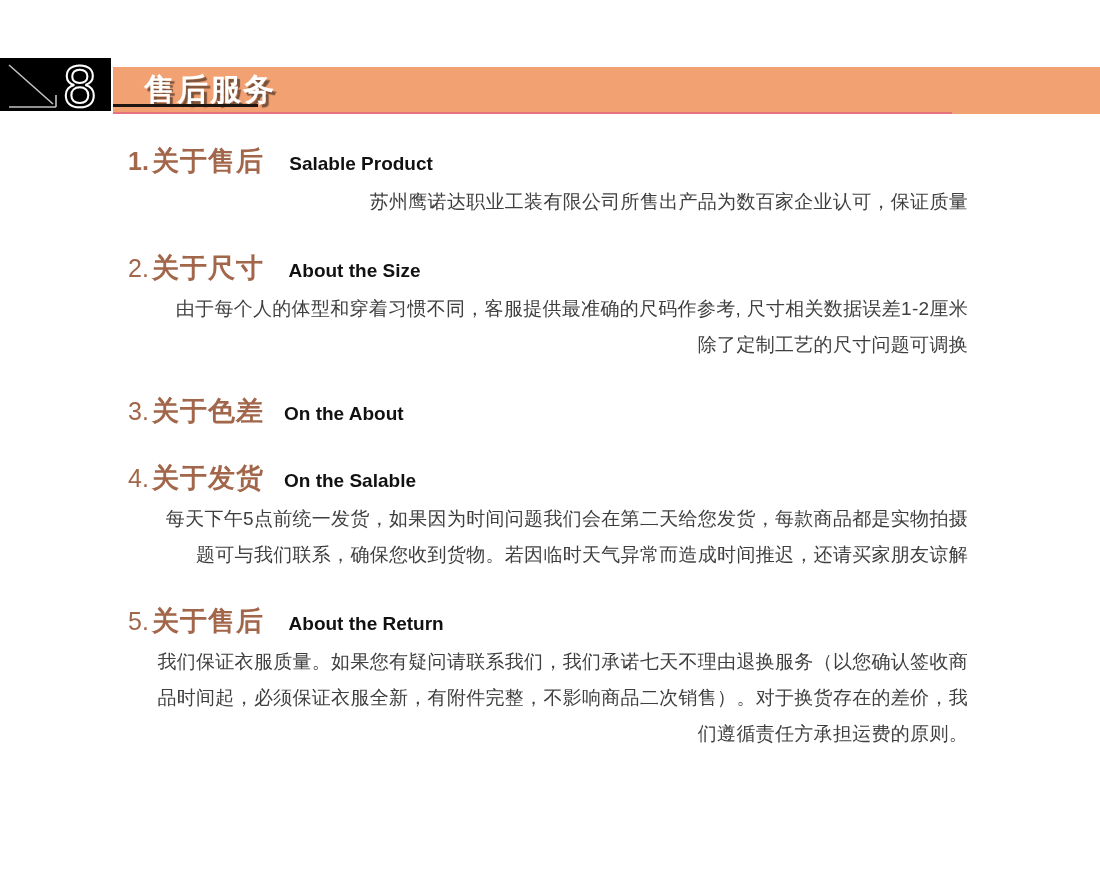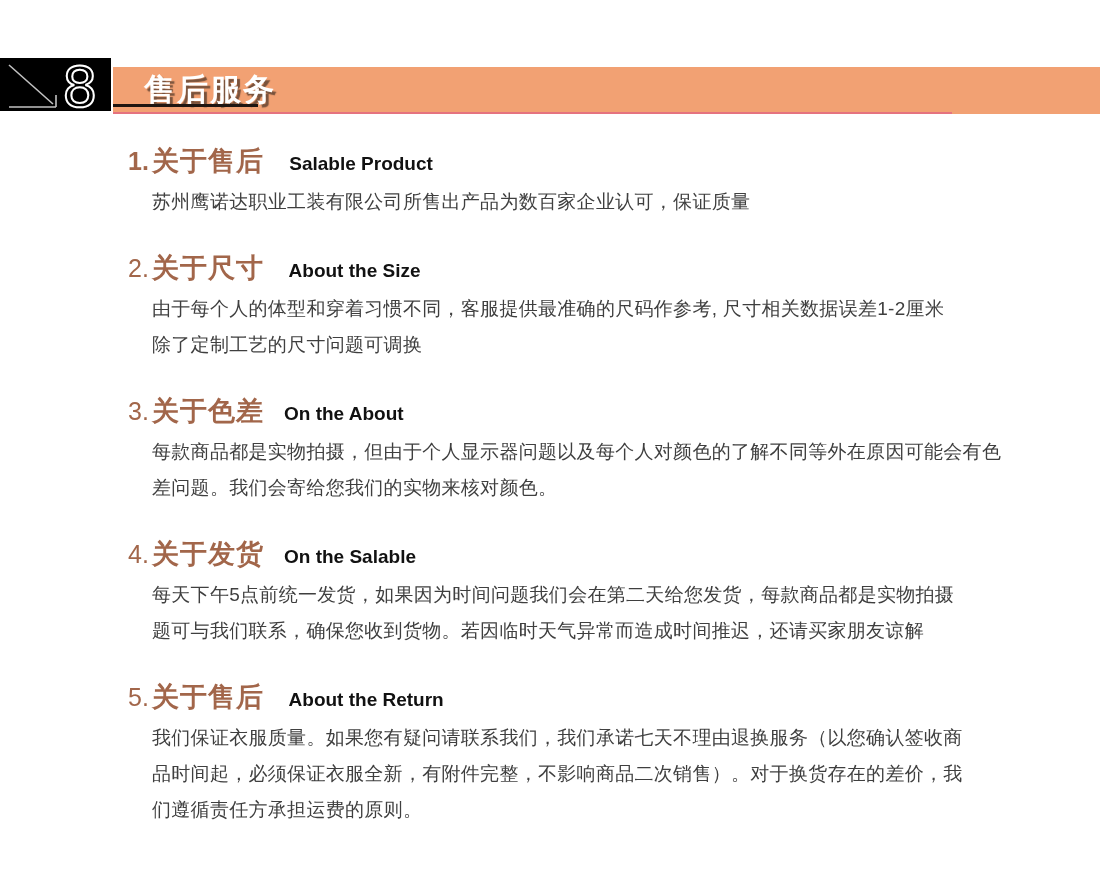--- a/index.html
+++ b/index.html
@@ -81,21 +81,21 @@
     color: #111111;
     font-size: 19px;
     font-weight: 700;
     white-space: pre;
     margin-left: 20px;
   }
   
   .section:nth-child(1) .num,
   .section:nth-child(1) .zh { font-weight: 700; }
 
-  .section-body { margin-left: 24px; margin-top: 2px; }
+  .section-body { margin-left: 24px; margin-top: 2px; text-align: right; }
   .body-line {
     font-size: 19px;
     line-height: 36px;
     color: #3f3f3f;
     letter-spacing: 0.3px;
     white-space: nowrap;
   }
 </style>
 </head>
 <body>
@@ -145,24 +145,20 @@
       <div class="body-line">除了定制工艺的尺寸问题可调换</div>
     </div>
   </div>
 
   <div class="section">
     <div class="section-heading">
       <span class="num">3.</span>
       <span class="zh">关于色差</span>
       <span class="en">On the About</span>
     </div>
-    <div class="section-body">
-      <div class="body-line">每款商品都是实物拍摄，但由于个人显示器问题以及每个人对颜色的了解不同等外在原因可能会有色</div>
-      <div class="body-line">差问题。我们会寄给您我们的实物来核对颜色。</div>
-    </div>
   </div>
 
   <div class="section">
     <div class="section-heading">
       <span class="num">4.</span>
       <span class="zh">关于发货</span>
       <span class="en">On the Salable</span>
     </div>
     <div class="section-body">
       <div class="body-line">每天下午5点前统一发货，如果因为时间问题我们会在第二天给您发货，每款商品都是实物拍摄</div>

